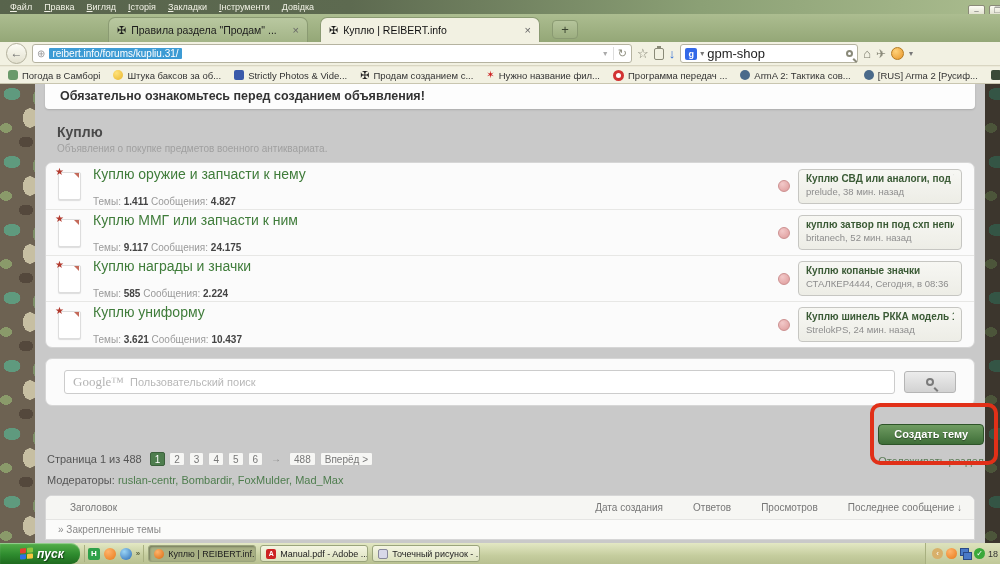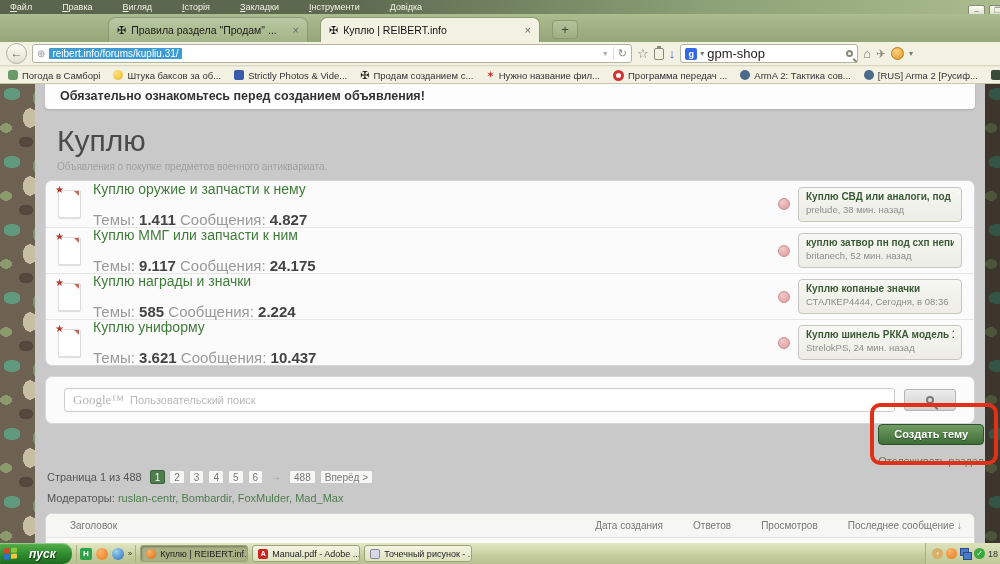--- a/index.html
+++ b/index.html
@@ -3,21 +3,21 @@
 <meta charset="utf-8">
 <style>
   * { margin:0; padding:0; box-sizing:border-box; }
   html,body { width:1000px; height:564px; overflow:hidden; }
   body { font-family:"Liberation Sans", sans-serif; }
   #screen { position:relative; width:1000px; height:564px; background:#ece9d8; overflow:hidden; }
 
   
   .menubar { position:absolute; top:0; left:0; width:1000px; height:14px;
     background:linear-gradient(90deg,#58644c 0%,#5d6a50 35%,#8ba075 70%,#aabc8e 100%);
-    display:flex; align-items:center; padding-left:4px; gap:18px; }
+    display:flex; align-items:center; padding-left:4px; gap:0; }
   .menu-item { display:inline-block; color:#f2f2e6; font-size:9px; padding:0 6px; cursor:default; }
   .menu-item::first-letter { text-decoration:underline; }
   .win-btns { position:absolute; right:-6px; top:5px; display:flex; gap:4px; }
   .win-btn { width:17px; height:13px; background:linear-gradient(#fdfdf5,#d8d8c4); border:1px solid #8a8a78;
     border-radius:2px; font-size:8px; line-height:10px; text-align:center; color:#555; }
 
   
   .tabstrip { position:absolute; top:14px; left:0; width:1000px; height:28px;
     background:linear-gradient(#acbd90,#94a777); }
   .tab { position:absolute; bottom:0; height:25px; display:flex; align-items:center; gap:5px;
@@ -83,34 +83,34 @@
       radial-gradient(ellipse 10px 8px at 6px 44px, #8a9a6a 60%, transparent 61%),
       radial-gradient(ellipse 12px 9px at 26px 58px, #54483c 60%, transparent 61%),
       radial-gradient(ellipse 9px 12px at 38px 14px, #7d8f66 60%, transparent 61%);
     background-size:44px 68px; }
   .camo-right { position:absolute; top:0; right:0; width:15px; height:459px; filter:brightness(0.55); }
   .page-col { position:absolute; left:35px; top:0; width:950px; height:459px; background:#c9c9c9; padding:0 10px; }
 
   .notice { background:#fdfdfd; border-radius:0 0 4px 4px; box-shadow:0 1px 2px rgba(0,0,0,.15);
     padding:5px 15px 6px; font-size:12.5px; font-weight:bold; color:#333; }
   .page-head { margin:15px 0 8px 12px; }
-  .page-title { font-size:30px; color:#4a4a4a; font-weight:normal; }
+  .page-title { font-size:14px; color:#4a4a4a; font-weight:bold; }
   .page-subtitle { font-size:10px; color:#a0a0a0; margin-top:3px; }
 
   .forum-panel { background:#fbfbfb; border:1px solid #d6d6d6; border-radius:7px; overflow:hidden; }
   .forum-row { display:flex; align-items:center; padding:5px 12px; height:46px; }
   .forum-row + .forum-row { border-top:1px solid #e7e7e5; }
   .node-icon { width:23px; height:28px; background:#fff; border:1px solid #ddd; border-radius:2px;
     box-shadow:0 1px 1px rgba(0,0,0,.12); position:relative; flex:none; margin-right:12px; }
   .node-star { position:absolute; left:-4px; top:-7px; color:#b23a2e; font-size:10px; }
   .node-fold { position:absolute; right:1px; top:0; width:0; height:0;
     border-left:5px solid transparent; border-top:5px solid #c46a5a; }
   .forum-main { flex:1; min-width:0; }
   .forum-title { font-size:14px; color:#3f7c3a; }
-  .forum-stats { font-size:15px; color:#9a9a9a; margin-top:14px; }
+  .forum-stats { font-size:10px; color:#9a9a9a; margin-top:14px; }
   .stat-val { color:#444; font-weight:bold; }
   .rss-dot { width:12px; height:12px; border-radius:50%; background:radial-gradient(circle at 35% 30%,#f2c9c9,#dE9a9a);
     border:1px solid #cc8f8f; flex:none; margin-right:8px; }
   .lastpost-box { width:164px; height:35px; background:linear-gradient(#f7f7f3,#ededE6); border:1px solid #c6c6c2;
     border-radius:4px; padding:3px 7px; flex:none; overflow:hidden; }
   .lp-title { font-size:10px; font-weight:bold; color:#3a5a35; white-space:nowrap; overflow:hidden; }
   .lp-meta { font-size:9.5px; color:#8d8d8d; margin-top:2px; white-space:nowrap; overflow:hidden; }
 
   .search-panel { background:#fbfbfb; border:1px solid #d6d6d6; border-radius:7px; margin-top:10px;
     padding:11px 18px; display:flex; align-items:center; gap:9px; }
@@ -144,21 +144,21 @@
     background:#f6f6f3; }
   .th-title { flex:1; }
   .th-col { flex:none; margin-left:30px; }
   .pinned-row { border-top:1px solid #e5e5e3; padding:4px 12px; font-size:10px; color:#888; background:#fbfbfa; }
 
   
   .taskbar { position:absolute; left:0; top:543px; width:1000px; height:21px;
     background:linear-gradient(#e3e8c4,#c5cd9e 60%,#b8c091); display:flex; align-items:center; gap:4px; }
   .start-btn { height:21px; background:linear-gradient(#55b04a,#2e8b2e 55%,#1f6b1f); border-radius:0 9px 9px 0;
     color:#fff; font-style:italic; font-weight:bold; font-size:12px; display:flex; align-items:center;
-    gap:12px; padding:0 16px 0 4px; text-shadow:1px 1px 1px rgba(0,0,0,.5); box-shadow:inset 0 1px 1px rgba(255,255,255,.4); flex:none; }
+    gap:4px; padding:0 16px 0 20px; text-shadow:1px 1px 1px rgba(0,0,0,.5); box-shadow:inset 0 1px 1px rgba(255,255,255,.4); flex:none; }
   .flag { width:13px; height:11px; display:grid; grid-template-columns:1fr 1fr; grid-template-rows:1fr 1fr; gap:1px; transform:skewY(-5deg); }
   .flag i { border-radius:1px; }
   .f1{background:#e33f2f}.f2{background:#8cc63f}.f3{background:#2f6fe3}.f4{background:#f5c63f}
   .ql { display:flex; align-items:center; gap:4px; padding:0 3px; border-left:1px solid #a8b080; border-right:1px solid #a8b080; height:17px; }
   .ql-icon { width:12px; height:12px; border-radius:2px; }
   .ql-h { background:#2ea04a; color:#fff; font-size:8px; font-weight:bold; text-align:center; line-height:12px; }
   .ql-ff { background:radial-gradient(circle at 35% 30%,#ffb36a,#e87a1a); border-radius:50%; }
   .ql-earth { background:radial-gradient(circle at 35% 30%,#9ad4f5,#2a6ab4); border-radius:50%; }
   .ql-more { font-size:8px; color:#5a6240; font-weight:bold; }
   .task { width:108px; height:17px; border-radius:3px; display:flex; align-items:center; gap:4px; padding:0 5px;

